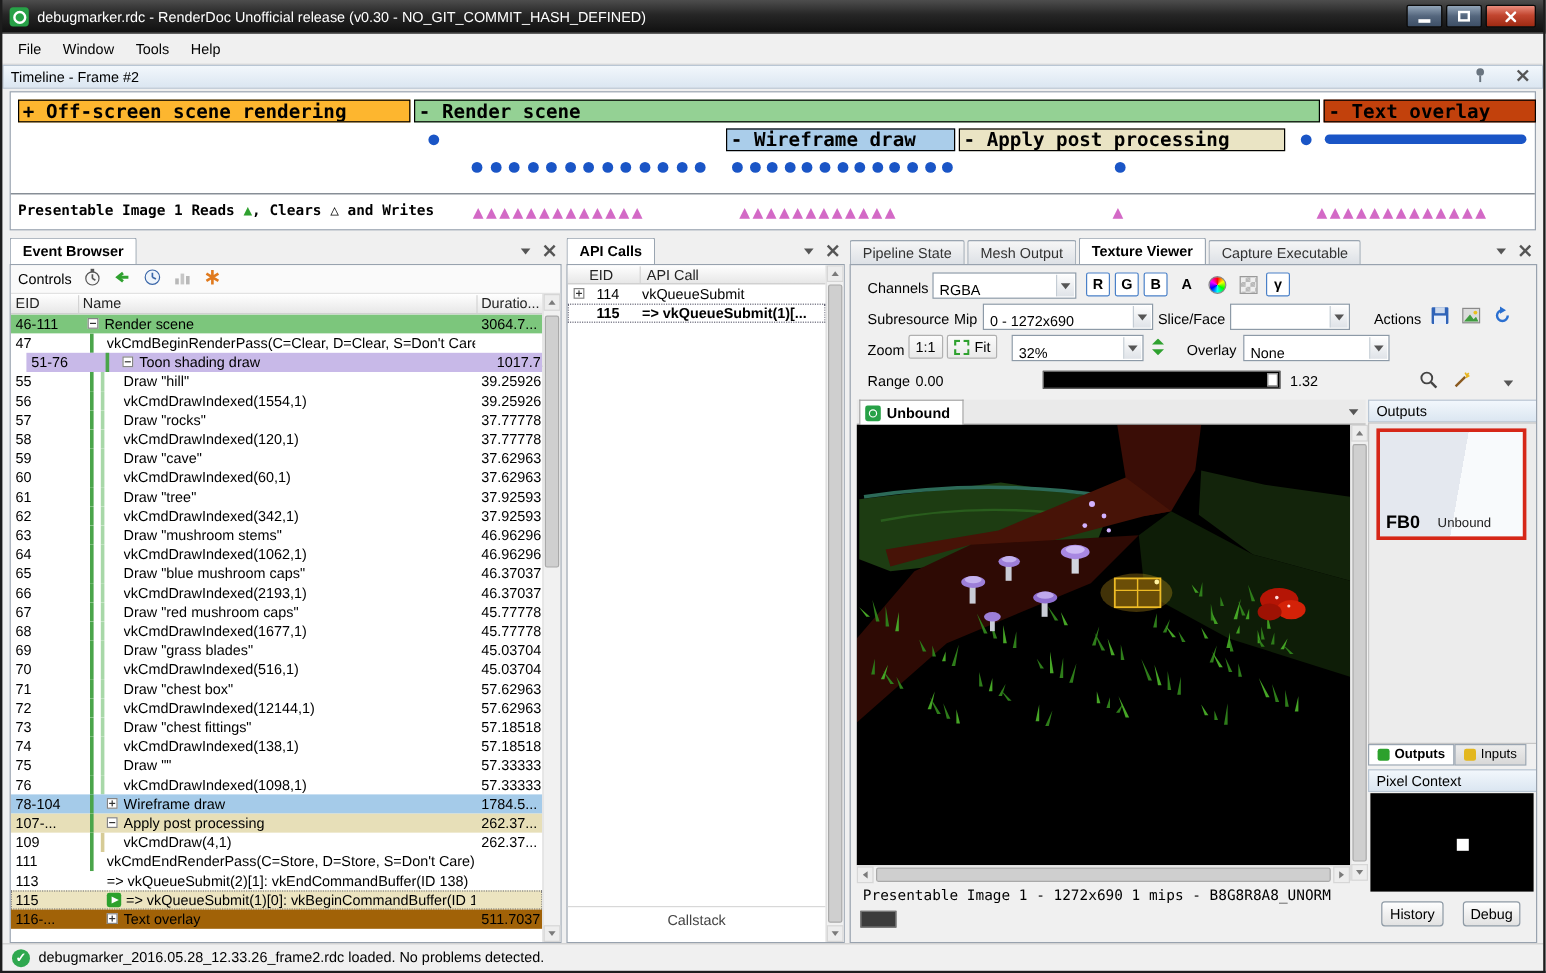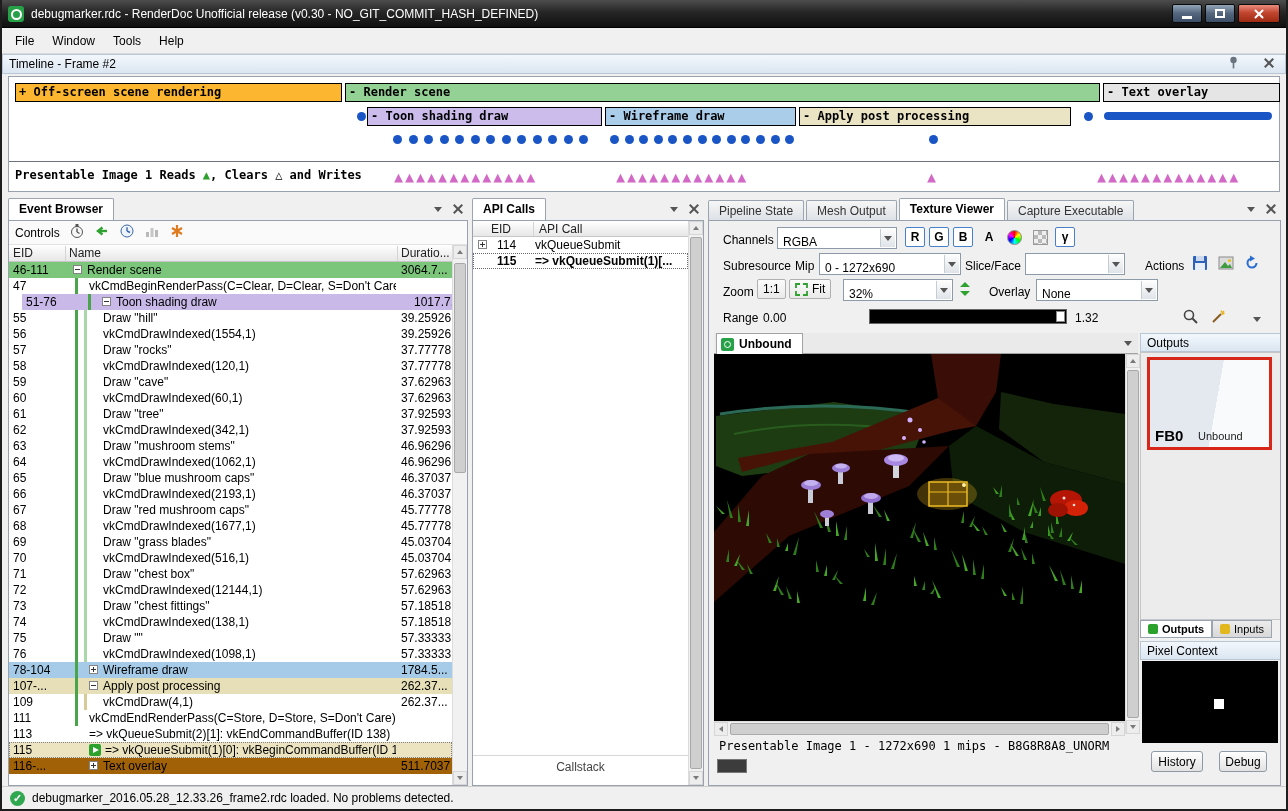--- a/index.html
+++ b/index.html
@@ -46,21 +46,21 @@
   .v-arrow{width:0;height:0;border-left:4px solid transparent;border-right:4px solid transparent;border-top:5px solid #555;}
   .x-icon{position:relative;width:10px;height:10px;}
   .x-icon::before,.x-icon::after{content:"";position:absolute;left:4px;top:-1px;width:2px;height:12px;background:#555;}
   .x-icon::before{transform:rotate(45deg);} .x-icon::after{transform:rotate(-45deg);}
   .dock-btn{display:flex;align-items:center;justify-content:center;width:16px;height:16px;margin:0 2px 3px;}
 
   
   #tl-header{left:2px;top:54px;width:1284px;height:20px;}
   #tl-body{left:8px;top:76px;width:1272px;height:116px;background:#fff;border:1px solid #98a2ae;}
   .tl-bar{position:absolute;border:1px solid #000;font-weight:bold;white-space:nowrap;overflow:hidden;
-    padding-left:3px;line-height:17px;font-size:12px;}
+    padding-left:3px;line-height:17px;font-size:16px;}
   .tl-dot{position:absolute;width:9px;height:9px;border-radius:50%;background:#1a55c6;}
   #tl-line{position:absolute;height:8px;border-radius:4px;background:#1a55c6;}
   #usage-row{position:absolute;left:0;right:0;top:84px;height:30px;border-top:1px solid #6a737d;font-weight:bold;}
   #usage-text{position:absolute;left:6px;top:6px;white-space:nowrap;}
   .tri-green{color:#2fa12f;} .tri-white{color:#000;}
   .tri-group{position:absolute;top:3px;color:#d369c6;font-size:15px;letter-spacing:2px;line-height:24px;}
 
   
   .panel{position:absolute;background:#fff;border:1px solid #98a2ae;overflow:hidden;}
 
@@ -223,22 +223,21 @@
       <span class="tri-white">△</span>
       <span>and Writes</span>
     </span>
   <span class="tri-group" style="left: 385px;">▲▲▲▲▲▲▲▲▲▲▲▲▲</span>
       <span class="tri-group" style="left: 607px;">▲▲▲▲▲▲▲▲▲▲▲▲</span>
       <span class="tri-group" style="left: 918px;">▲</span>
       <span class="tri-group" style="left: 1088px;">▲▲▲▲▲▲▲▲▲▲▲▲▲</span>
     </div>
 <div class="tl-bar" style="left: 6px; top: 6px; width: 327px; height: 19px; background: rgb(253, 182, 47);">+ Off-screen scene rendering</div>
     <div class="tl-bar" style="left: 336px; top: 6px; width: 755px; height: 19px; background: rgb(148, 209, 148);">- Render scene</div>
-    <div class="tl-bar" style="left: 1094px; top: 6px; width: 177px; height: 19px; background: #e5e5e5;">- Text overlay</div>
-    <div class="tl-bar" style="left: 358px; top: 30px; width: 235px; height: 19px; background: rgb(203, 188, 236);">- Toon shading draw</div>
+    <div class="tl-bar" style="left: 1094px; top: 6px; width: 177px; height: 19px; background: #c2410c;">- Text overlay</div>
     <div class="tl-bar" style="left: 596px; top: 30px; width: 191px; height: 19px; background: rgb(170, 205, 234);">- Wireframe draw</div>
     <div class="tl-bar" style="left: 790px; top: 30px; width: 272px; height: 19px; background: rgb(234, 228, 196);">- Apply post processing</div>
     <div class="tl-dot" style="left: 348px; top: 35px;"></div>
     <div class="tl-dot" style="left: 1075px; top: 35px;"></div>
     <div class="tl-dot" style="left: 384px; top: 58px;"></div>
     <div class="tl-dot" style="left: 399.5px; top: 58px;"></div>
     <div class="tl-dot" style="left: 415px; top: 58px;"></div>
     <div class="tl-dot" style="left: 430.5px; top: 58px;"></div>
     <div class="tl-dot" style="left: 446px; top: 58px;"></div>
     <div class="tl-dot" style="left: 461.5px; top: 58px;"></div>

